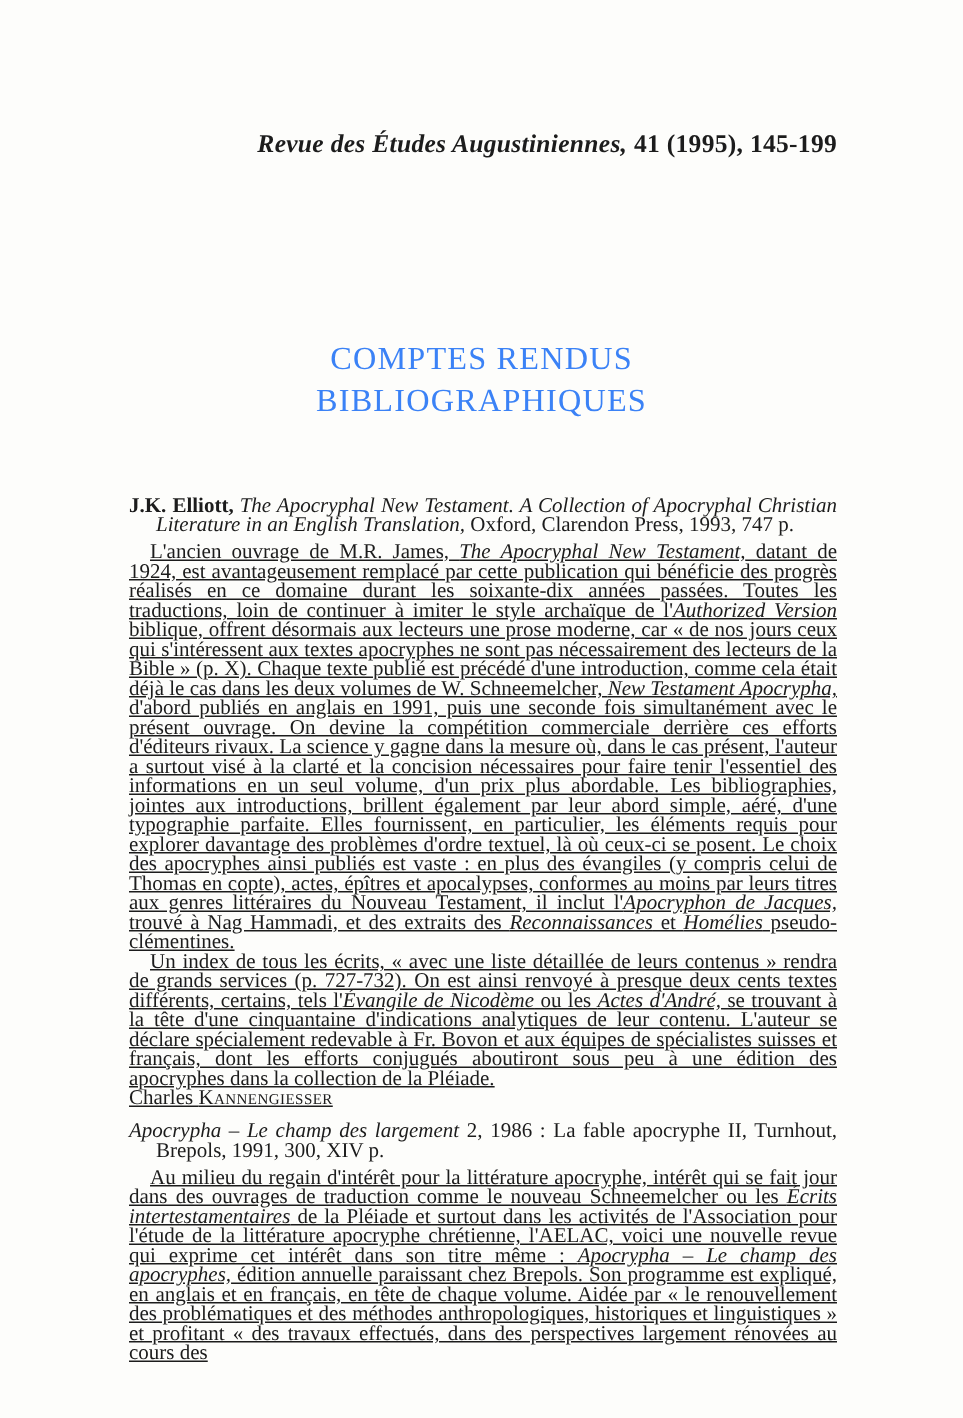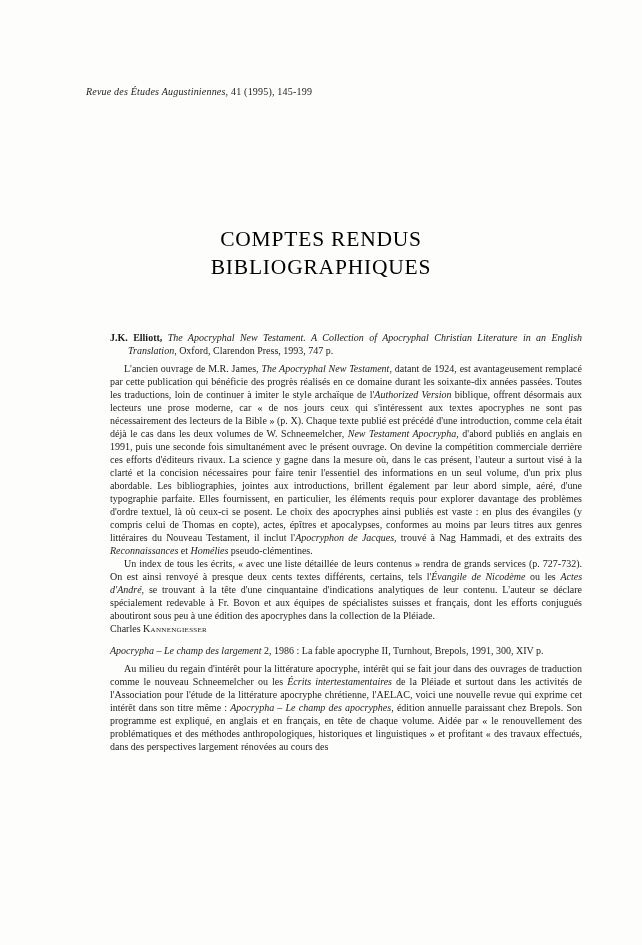--- a/index.html
+++ b/index.html
@@ -12,51 +12,52 @@
   .page {
     position: relative;
     width: 642px; height: 945px;
     background: #fdfdfb;
     color: #1c1c1c;
     overflow: hidden;
   }
   .journal-header {
     position: absolute;
     top: 86px; left: 86px; width: 472px;
-    text-align: left;
-    font-size: 10px;
+    text-align: right;
+    font-size: 17px;
     letter-spacing: 0.2px;
     white-space: nowrap;
+    font-weight: bold;
   }
   .journal-header .jtitle { font-style: italic; }
   .main-title {
     position: absolute;
     top: 225px; left: 0; width: 642px;
     text-align: center;
     font-size: 21.5px;
     line-height: 28px;
     letter-spacing: 0.8px;
-    color: #000000;
+    color: #3b82f6;
   }
   .body-block {
     position: absolute;
     top: 331px; left: 86px; width: 472px;
-    font-size: 10px;
+    font-size: 14px;
     line-height: 13px;
     text-align: justify;
-    margin-left: 24px;
   }
   .citation {
     margin: 0 0 5px 0;
     padding-left: 18px;
     text-indent: -18px;
   }
   .para {
     margin: 0;
     text-indent: 14px;
+    text-decoration: underline;
   }
   .signature {
     margin: 0;
     text-align: left;
     text-indent: 0;
   }
   .review + .review { margin-top: 9px; }
   .i  { font-style: italic; }
   .b  { font-weight: bold; }
   .sc { font-variant: small-caps; letter-spacing: 0.3px; }

